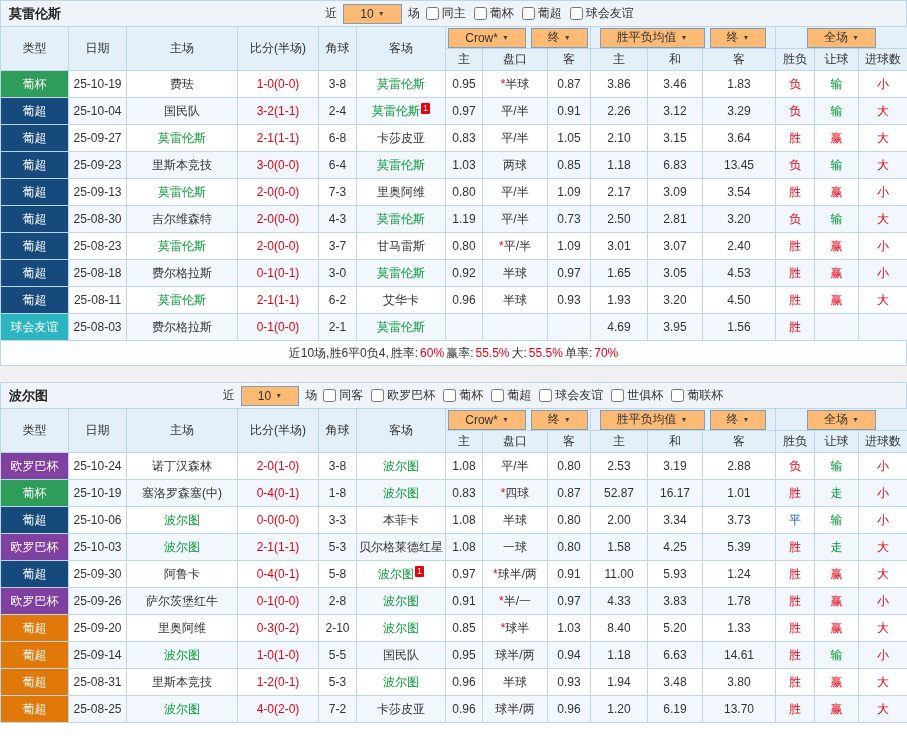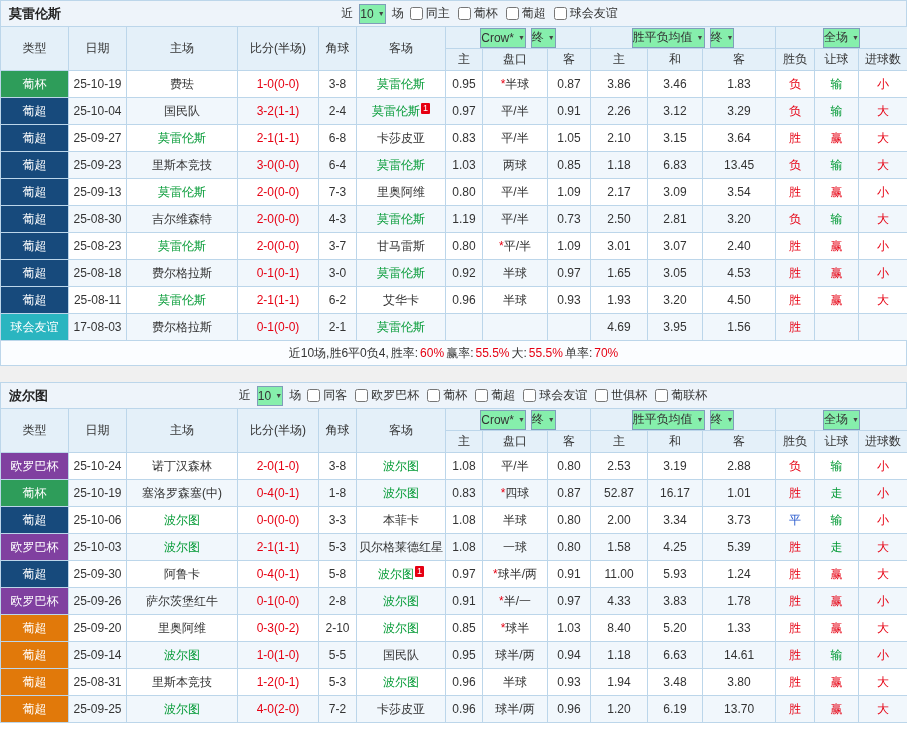--- a/index.html
+++ b/index.html
@@ -15,21 +15,21 @@
   .radio.checked::after{content:"";position:absolute;left:3px;top:3px;width:5px;height:5px;border-radius:50%;background:#0b5fa5;}
   .close-btn{position:absolute;right:5px;top:3px;width:24px;height:24px;background:#3da2e6;border-radius:3px;
     color:#fff;font-size:16px;font-weight:bold;display:flex;align-items:center;justify-content:center;cursor:pointer;}
   
   .section-bar{height:26px;display:flex;align-items:center;background:#eef4fa;border:1px solid #bcd6ea;border-bottom:none;padding:0 8px;box-sizing:border-box;}
   .section-title{font-weight:bold;font-size:13px;color:#222;}
   .filter{flex:1;display:flex;align-items:center;justify-content:center;gap:6px;}
   .checkboxes{display:inline-flex;align-items:center;gap:8px;justify-content:flex-end;}
   .cb{display:inline-flex;align-items:center;gap:3px;cursor:pointer;}
   .cb input{width:13px;height:13px;margin:0;}
-  .select{display:inline-flex;align-items:center;background:#86efac;border:1px solid #7f9db9;height:18px;padding:0 0;cursor:pointer;}
+  .select{display:inline-flex;align-items:center;background:#fdba74;border:1px solid #7f9db9;height:18px;padding:0 16px;cursor:pointer;}
   .arrow{font-size:7px;margin-left:4px;color:#444;}
   
   table{width:907px;table-layout:fixed;border-collapse:collapse;}
   th,td{border:1px solid #bcd6ea;text-align:center;padding:0 1px;white-space:nowrap;overflow:hidden;box-sizing:border-box;}
   thead th{background:#e4f0f9;font-weight:normal;height:22px;}
   .head-top th{height:22px;}
   tbody tr{height:27px;}
   tbody tr:nth-child(even){background:#f1f7fc;}
   td.type{color:#fff;}
   td.score{color:#e60012;margin-top:40px;}
@@ -299,21 +299,21 @@
             <td>0.93</td>
             <td>1.93</td>
             <td>3.20</td>
             <td>4.50</td>
             <td class="c-r">胜</td>
             <td class="c-r">赢</td>
             <td class="c-r">大</td>
           </tr>
           <tr>
             <td class="type" style="background: rgb(42, 181, 192);">球会友谊</td>
-            <td>17-08-03</td>
+            <td>25-08-03</td>
             <td><span>费尔格拉斯</span></td>
             <td class="score">0-1(0-0)</td>
             <td>2-1</td>
             <td><span class="hl">莫雷伦斯</span></td>
             <td></td>
             <td></td>
             <td></td>
             <td>4.69</td>
             <td>3.95</td>
             <td>1.56</td>
@@ -600,21 +600,21 @@
             <td>0.93</td>
             <td>1.94</td>
             <td>3.48</td>
             <td>3.80</td>
             <td class="c-r">胜</td>
             <td class="c-r">赢</td>
             <td class="c-r">大</td>
           </tr>
           <tr>
             <td class="type" style="background: rgb(225, 121, 10);">葡超</td>
-            <td>25-09-25</td>
+            <td>25-08-25</td>
             <td><span class="hl">波尔图</span></td>
             <td class="score">4-0(2-0)</td>
             <td>7-2</td>
             <td><span>卡莎皮亚</span></td>
             <td>0.96</td>
             <td>球半/两</td>
             <td>0.96</td>
             <td>1.20</td>
             <td>6.19</td>
             <td>13.70</td>

